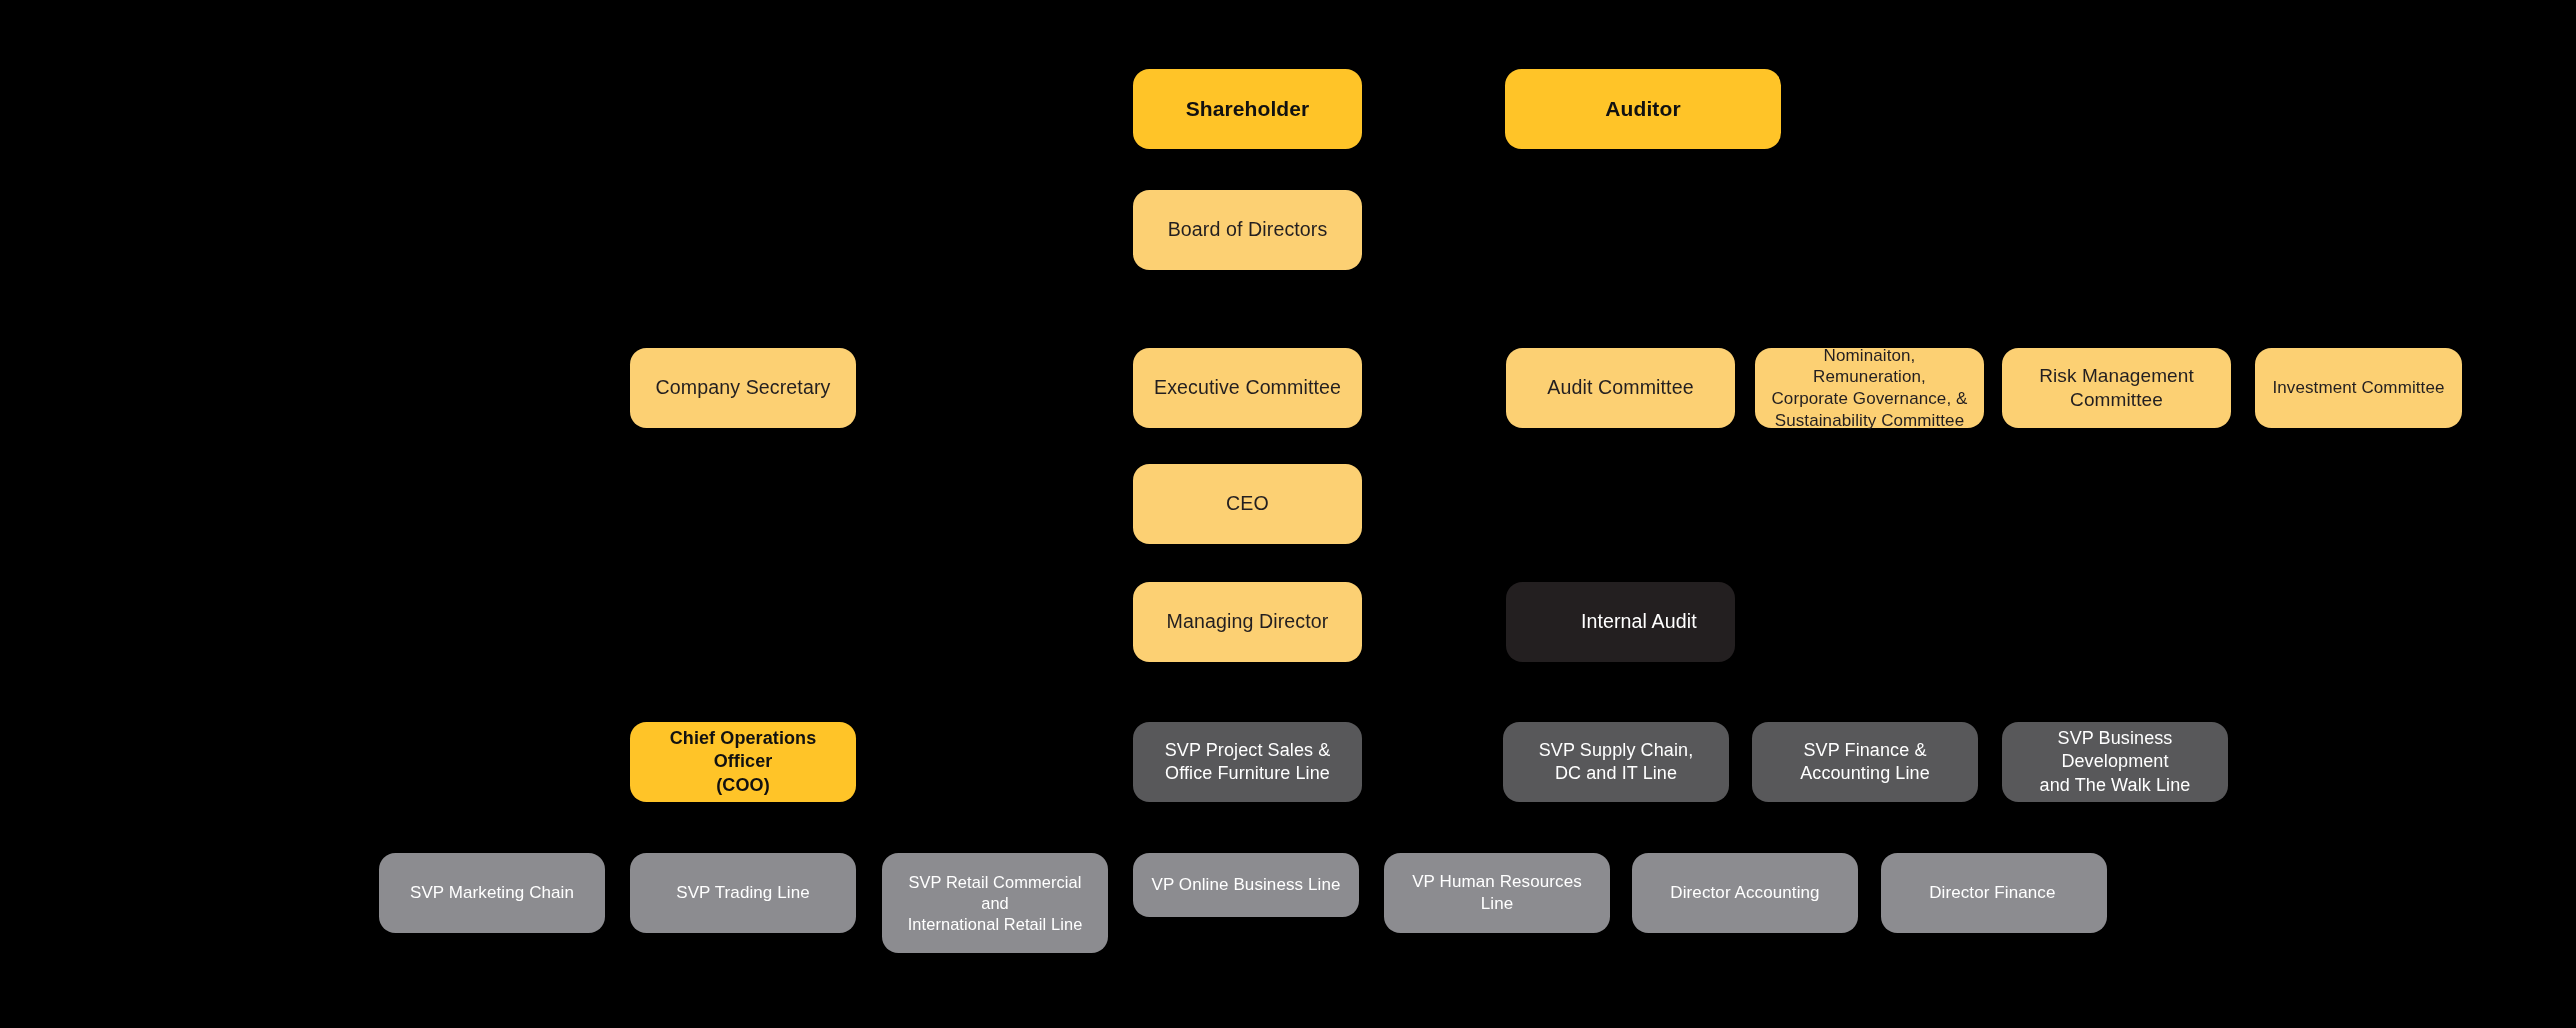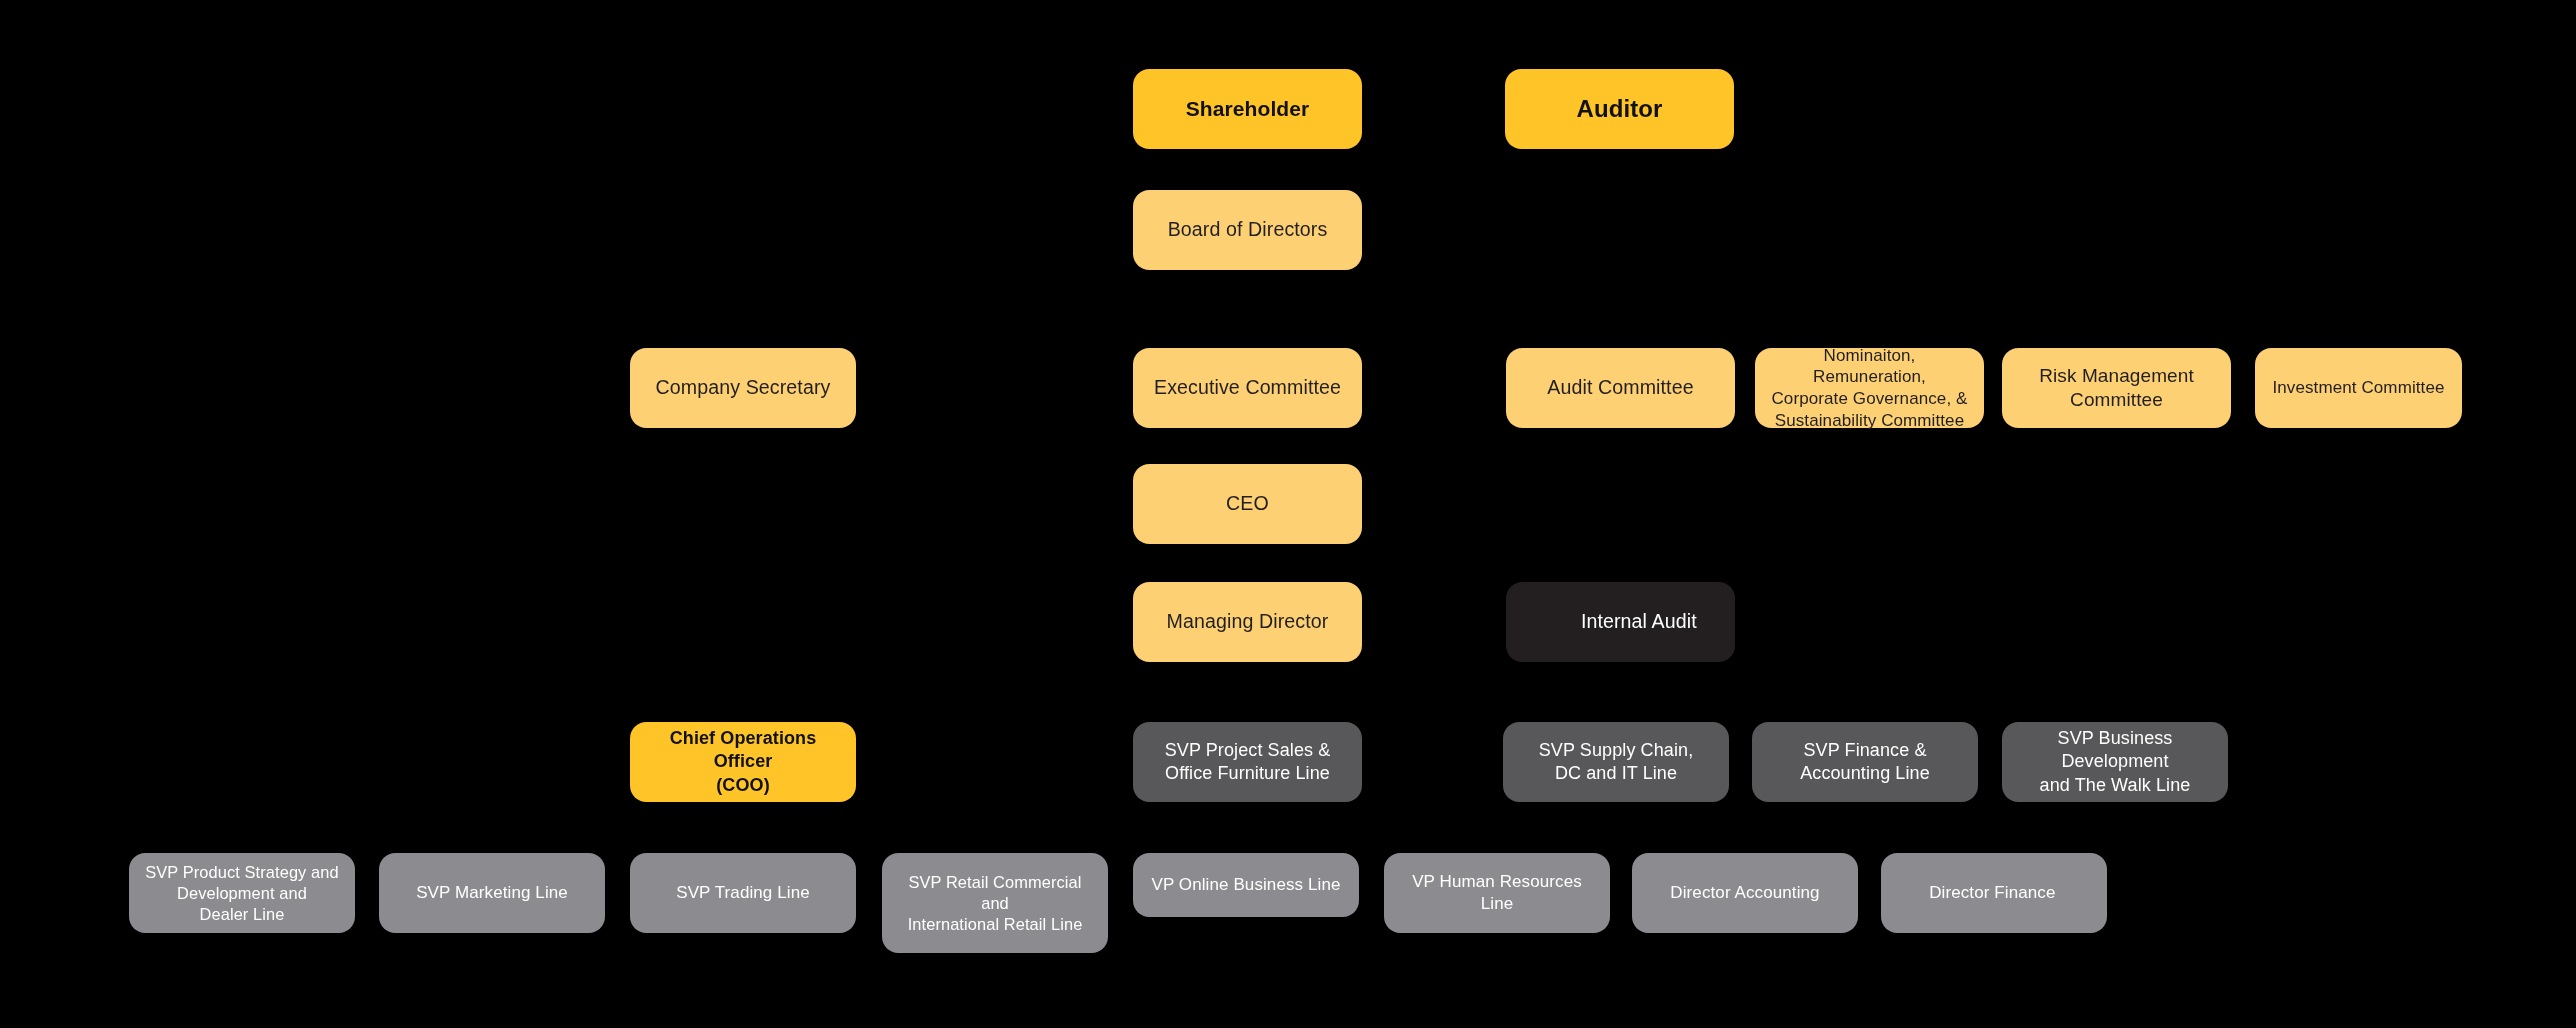--- a/index.html
+++ b/index.html
@@ -35,21 +35,21 @@
   .v-light     { background: #FCD073; color: #231F20; font-weight: normal; }
   .v-dark      { background: #231F20; color: #FFFFFF; font-weight: normal; padding-left: 48px; }
   .v-gray-dark { background: #58585A; color: #FFFFFF; font-weight: normal; }
   .v-gray-mid  { background: #8C8C90; color: #FFFFFF; font-weight: normal; }
 </style>
 </head>
 <body>
 
 <div id="chart-canvas" style="width: 2576px; height: 1029px; background: rgb(0, 0, 0);">
     <div class="node v-primary" style="left: 1133px; top: 69px; width: 229px; height: 80px; font-size: 21px;">Shareholder</div>
-    <div class="node v-primary" style="left: 1505px; top: 69px; width: 229px; height: 80px; font-size: 24px;">Auditor</div>
+    <div class="node v-primary" style="left: 1505px; top: 69px; width: 276px; height: 80px; font-size: 21px;">Auditor</div>
     <div class="node v-light" style="left: 1133px; top: 190px; width: 229px; height: 80px; font-size: 19.6px;">Board of Directors</div>
     <div class="node v-light" style="left: 630px; top: 348px; width: 226px; height: 80px; font-size: 19.6px;">Company Secretary</div>
     <div class="node v-light" style="left: 1133px; top: 348px; width: 229px; height: 80px; font-size: 19.6px;">Executive Committee</div>
     <div class="node v-light" style="left: 1506px; top: 348px; width: 229px; height: 80px; font-size: 19.6px;">Audit Committee</div>
     <div class="node v-light" style="left: 1755px; top: 348px; width: 229px; height: 80px; font-size: 17px;">Nominaiton, Remuneration,
 Corporate Governance, &amp;
 Sustainability Committee</div>
     <div class="node v-light" style="left: 2002px; top: 348px; width: 229px; height: 80px; font-size: 19px;">Risk Management
 Committee</div>
     <div class="node v-light" style="left: 2255px; top: 348px; width: 207px; height: 80px; font-size: 17px;">Investment Committee</div>
@@ -59,24 +59,21 @@
     <div class="node v-primary" style="left: 630px; top: 722px; width: 226px; height: 80px; font-size: 18px;">Chief Operations Officer
 (COO)</div>
     <div class="node v-gray-dark" style="left: 1133px; top: 722px; width: 229px; height: 80px; font-size: 18px;">SVP Project Sales &amp;
 Office Furniture Line</div>
     <div class="node v-gray-dark" style="left: 1503px; top: 722px; width: 226px; height: 80px; font-size: 18px;">SVP Supply Chain,
 DC and IT Line</div>
     <div class="node v-gray-dark" style="left: 1752px; top: 722px; width: 226px; height: 80px; font-size: 18px;">SVP Finance &amp;
 Accounting Line</div>
     <div class="node v-gray-dark" style="left: 2002px; top: 722px; width: 226px; height: 80px; font-size: 18px;">SVP Business Development
 and The Walk Line</div>
-    <div class="node v-gray-mid" style="left: 129px; top: 853px; width: 226px; height: 80px; font-size: 16.4px;">SVP Product Strategy and
-Development and
-Dealer Line</div>
-    <div class="node v-gray-mid" style="left: 379px; top: 853px; width: 226px; height: 80px; font-size: 17px;">SVP Marketing Line</div>
+    <div class="node v-gray-mid" style="left: 379px; top: 853px; width: 226px; height: 80px; font-size: 17px;">SVP Marketing Chain</div>
     <div class="node v-gray-mid" style="left: 630px; top: 853px; width: 226px; height: 80px; font-size: 17px;">SVP Trading Line</div>
     <div class="node v-gray-mid" style="left: 882px; top: 853px; width: 226px; height: 100px; font-size: 16.4px;">SVP Retail Commercial and
 International Retail Line</div>
     <div class="node v-gray-mid" style="left: 1133px; top: 853px; width: 226px; height: 64px; font-size: 17px;">VP Online Business Line</div>
     <div class="node v-gray-mid" style="left: 1384px; top: 853px; width: 226px; height: 80px; font-size: 17px;">VP Human Resources Line</div>
     <div class="node v-gray-mid" style="left: 1632px; top: 853px; width: 226px; height: 80px; font-size: 17px;">Director Accounting</div>
     <div class="node v-gray-mid" style="left: 1881px; top: 853px; width: 226px; height: 80px; font-size: 17px; padding-left: 8px;">Director Finance</div>
   </div>
 
 

